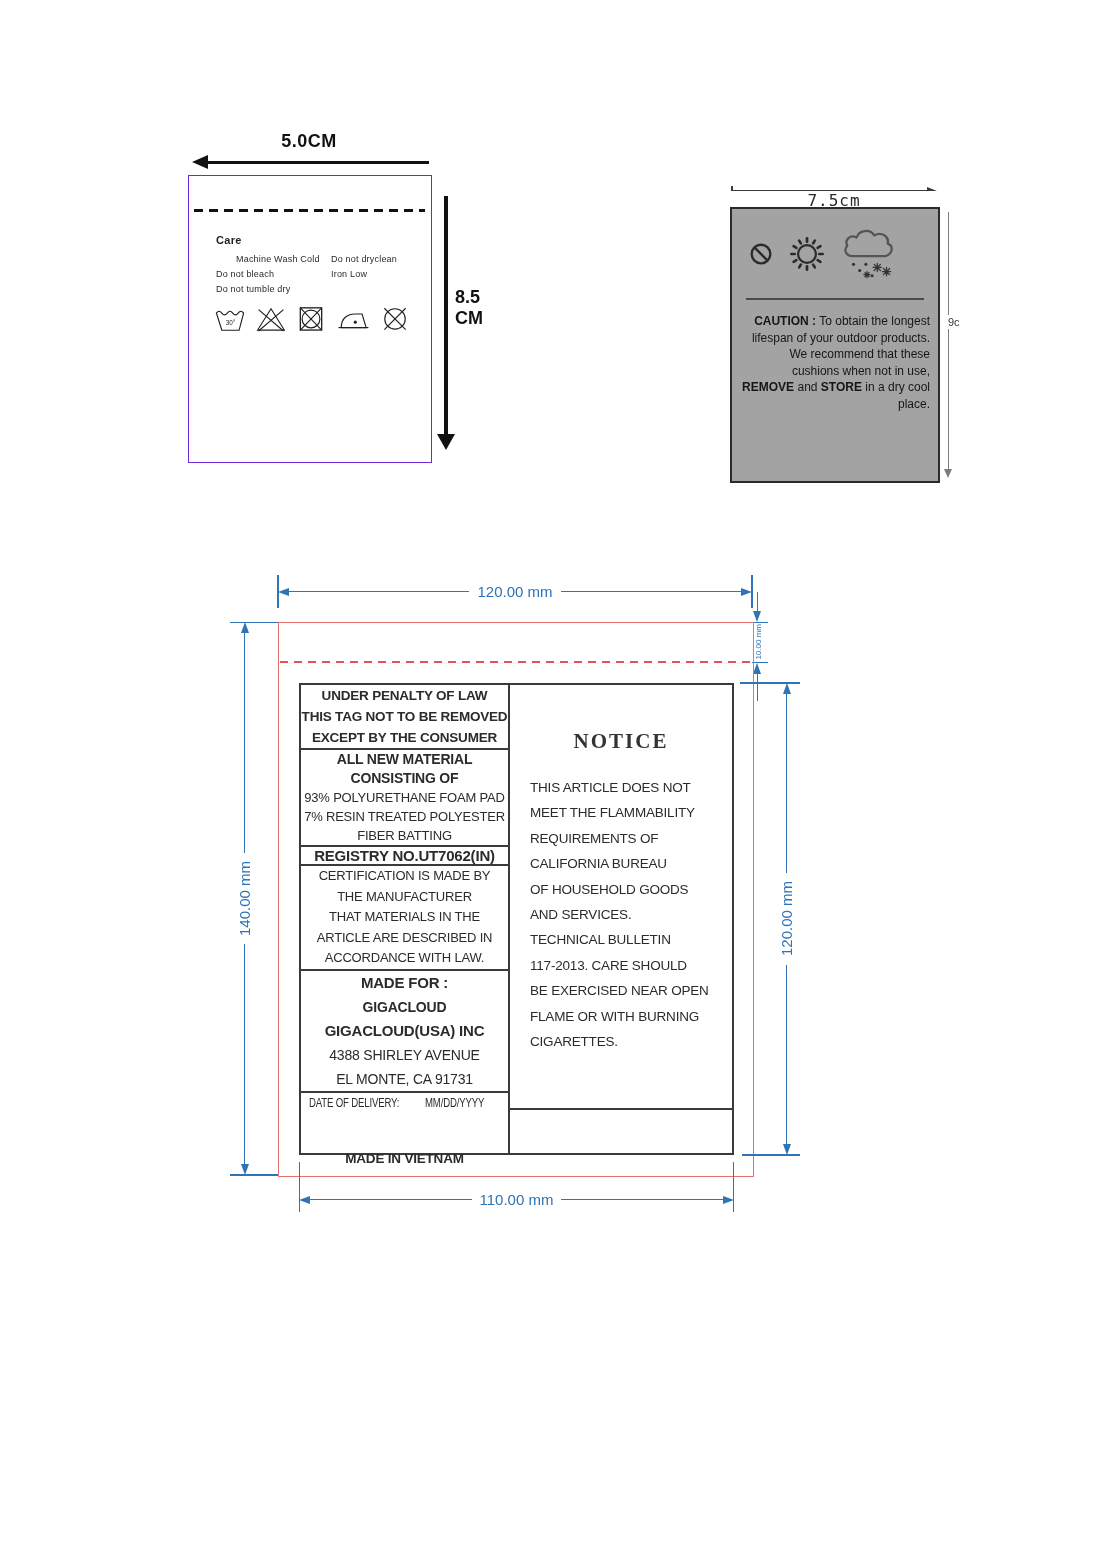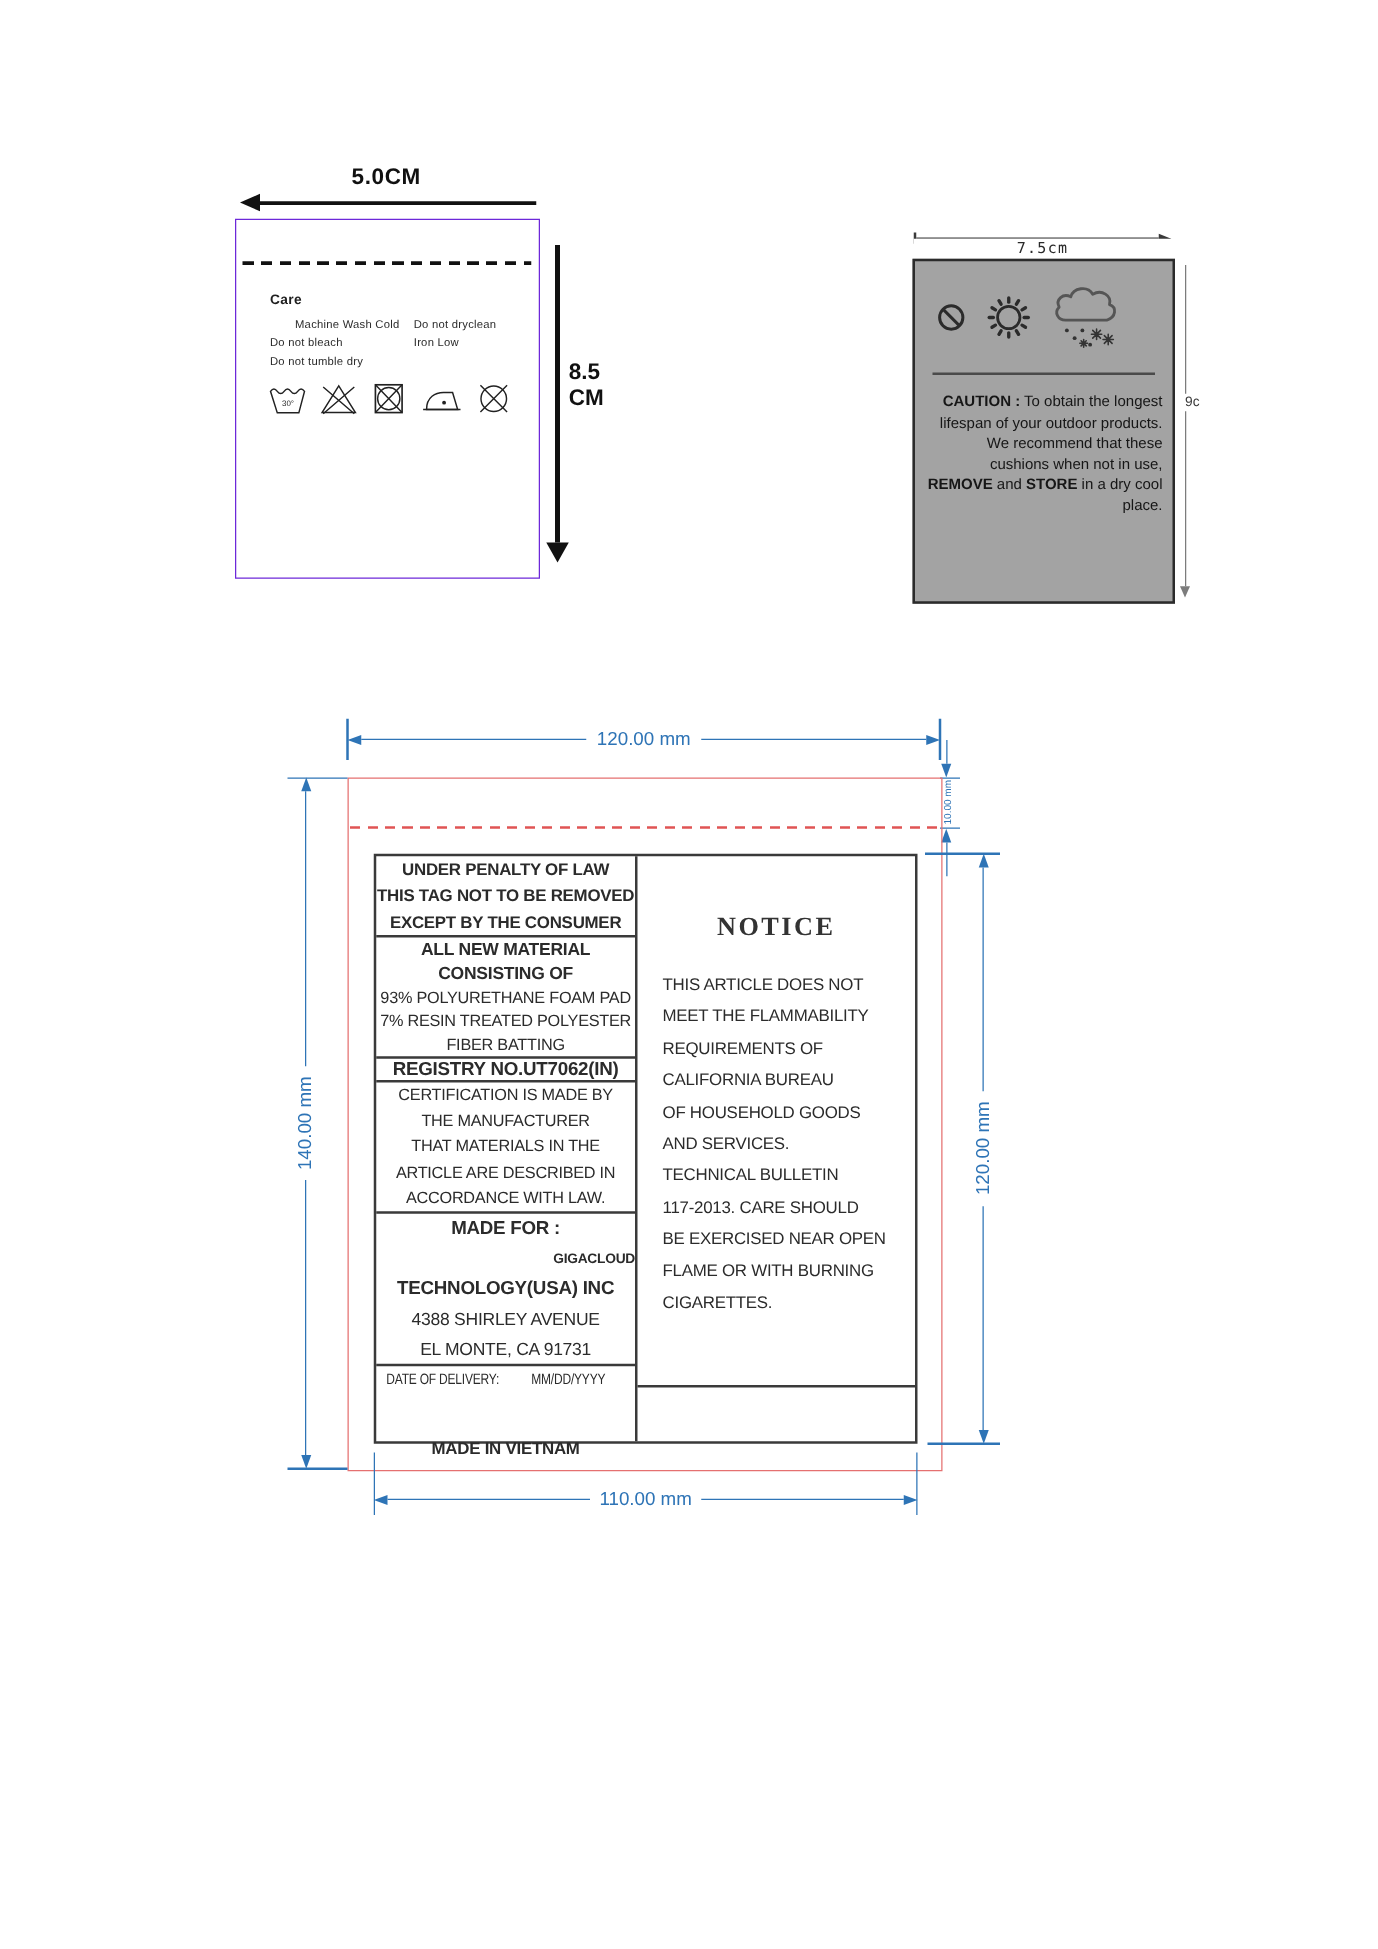--- a/index.html
+++ b/index.html
@@ -45,21 +45,21 @@
   .cl-dim-w{position:absolute;left:188px;top:131px;width:242px;text-align:center;
             font-size:18px;font-weight:bold;color:#111;letter-spacing:.5px;}
   .cl-harrow{position:absolute;left:192px;top:155px;width:237px;display:flex;align-items:center;}
   .cl-varrow{position:absolute;left:437px;top:196px;height:254px;width:18px;display:flex;
              flex-direction:column;align-items:center;}
   .cl-dim-h{position:absolute;left:455px;top:287px;font-size:18px;font-weight:bold;color:#111;line-height:21px;}
 
   
   .ca-dim{position:absolute;left:731px;top:186px;width:206px;display:flex;align-items:center;}
   .ca-dim-lbl{position:absolute;left:731px;top:191px;width:206px;text-align:center;
-              font-family:"DejaVu Sans Mono",monospace;font-size:12px;color:#2a2a2a;background:#fff;
+              font-family:"DejaVu Sans Mono",monospace;font-size:16px;color:#2a2a2a;background:#fff;
               padding:0 0;letter-spacing:1px;}
   .ca-box{position:absolute;left:730px;top:207px;width:206px;height:272px;border:2px solid #2b2b2b;background:#a3a3a3;text-align:right;}
   .ca-divider{position:absolute;left:14px;top:89px;width:178px;border-top:2px solid #4a4a4a;}
   .ca-text{position:absolute;left:10px;top:104px;width:188px;font-size:12px;line-height:16.5px;color:#161616;}
   .ca-varrow{position:absolute;left:943px;top:212px;height:266px;width:10px;display:flex;
              flex-direction:column;align-items:center;}
   .ca-dim-h{position:absolute;left:948px;top:315px;font-size:11px;color:#3a3a3a;background:#fff;padding:1px 0;}
 
   
   .red-rect{position:absolute;left:278px;top:622px;width:474px;height:553px;border:1.6px solid #e57070;}
@@ -252,22 +252,22 @@
       </div>
       <div class="law-row" style="height:106px;font-size:13px;line-height:20.5px;">
         <div>CERTIFICATION IS MADE BY</div>
         <div>THE MANUFACTURER</div>
         <div>THAT MATERIALS IN THE</div>
         <div>ARTICLE ARE DESCRIBED IN</div>
         <div>ACCORDANCE WITH LAW.</div>
       </div>
       <div class="law-row" style="height:125px;font-size:14px;line-height:24px;">
         <div class="b" style="font-size:15px;">MADE FOR :</div>
-        <div class="b" style="font-size:11px;text-align:right;">GIGACLOUD</div>
-        <div class="b" style="font-size:15px;">TECHNOLOGY(USA) INC</div>
+        <div class="b" style="font-size:14px;">GIGACLOUD</div>
+        <div class="b" style="font-size:15px;">GIGACLOUD(USA) INC</div>
         <div>4388 SHIRLEY AVENUE</div>
         <div>EL MONTE, CA 91731</div>
       </div>
       <div class="law-row" style="font-size:12px;line-height:20px;">
         <div style="white-space:nowrap;"><span class="cond">DATE OF DELIVERY:</span>&nbsp;<span class="cond">MM/DD/YYYY</span></div>
         <div class="b" style="font-size:13.5px;">MADE IN VIETNAM</div>
       </div>
     </div>
     <div class="law-right">
       <div class="notice-title">NOTICE</div>

